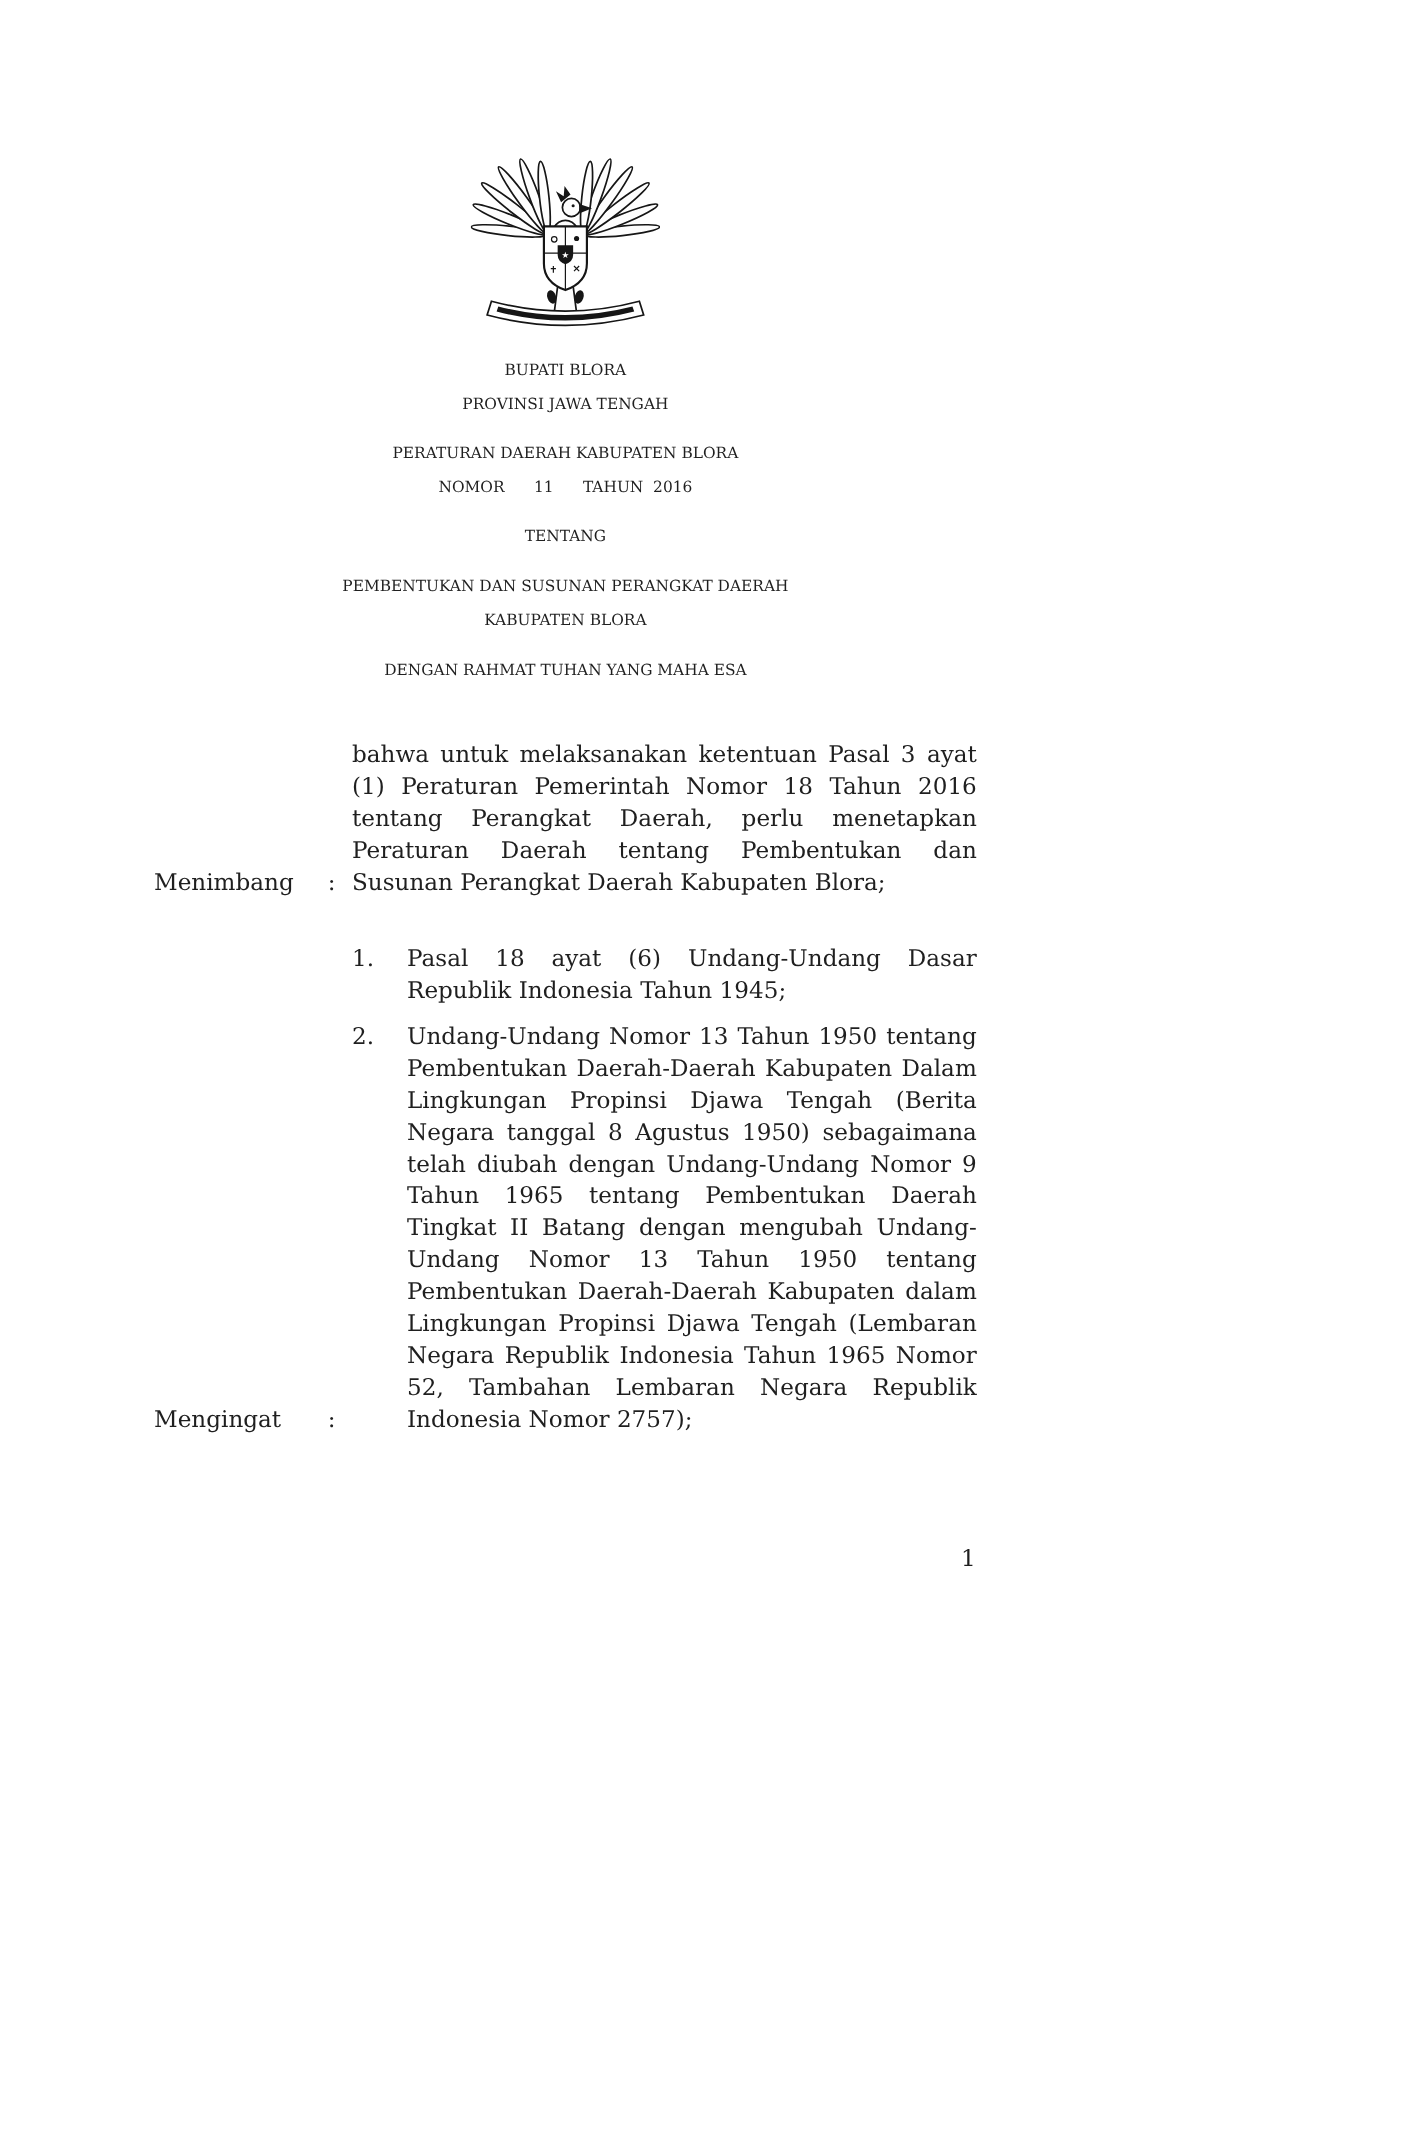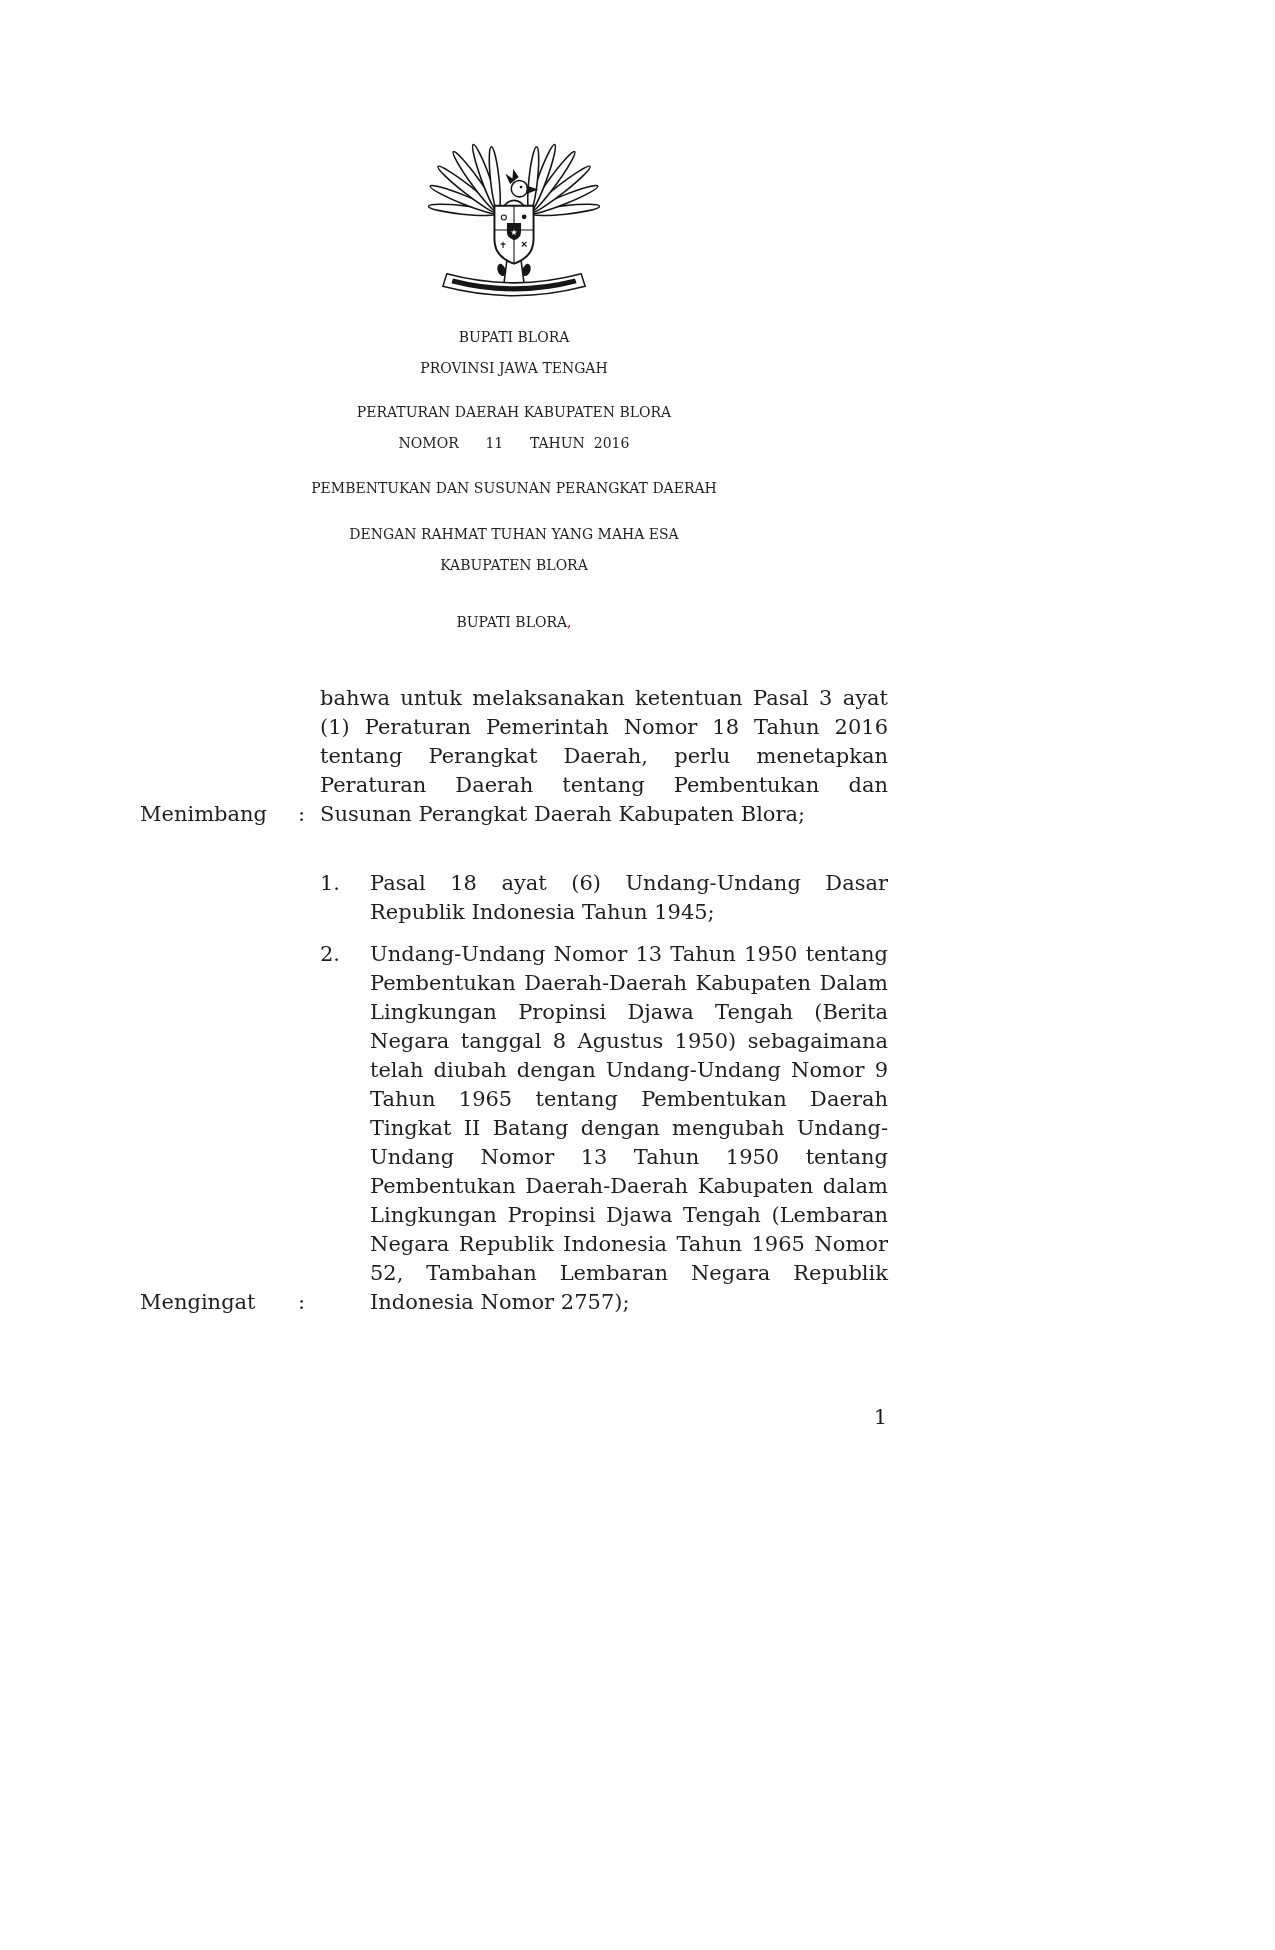--- a/index.html
+++ b/index.html
@@ -113,27 +113,27 @@
         </g>
       </svg>
     </div>
 
     <div class="h">BUPATI BLORA</div>
     <div class="h">PROVINSI JAWA TENGAH</div>
 
     <div class="h mt13">PERATURAN DAERAH KABUPATEN BLORA</div>
     <div class="h pre">NOMOR      11      TAHUN  2016</div>
 
+    <div class="h mt14">TENTANG</div>
 
     <div class="h mt14">PEMBENTUKAN DAN SUSUNAN PERANGKAT DAERAH</div>
+    <div class="h">KABUPATEN BLORA</div>
+
     <div class="h mt15">DENGAN RAHMAT TUHAN YANG MAHA ESA</div>
 
-    <div class="h">KABUPATEN BLORA</div>
-
-    <div class="h mt26"><span>BUPATI BLORA</span><span class="red">,</span></div>
 
     <div class="clauses">
 
       <div class="clause">
         <div class="c-label">Menimbang</div>
         <div class="c-colon">:</div>
         <div class="c-body justify">bahwa untuk melaksanakan ketentuan Pasal 3 ayat (1) Peraturan Pemerintah Nomor 18 Tahun 2016 tentang Perangkat Daerah, perlu menetapkan Peraturan Daerah tentang Pembentukan dan Susunan Perangkat Daerah Kabupaten Blora;</div>
       </div>
 
       <div class="clause">

